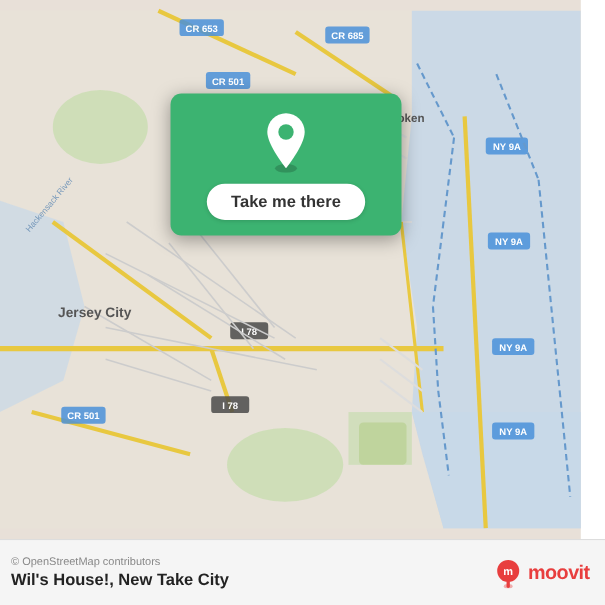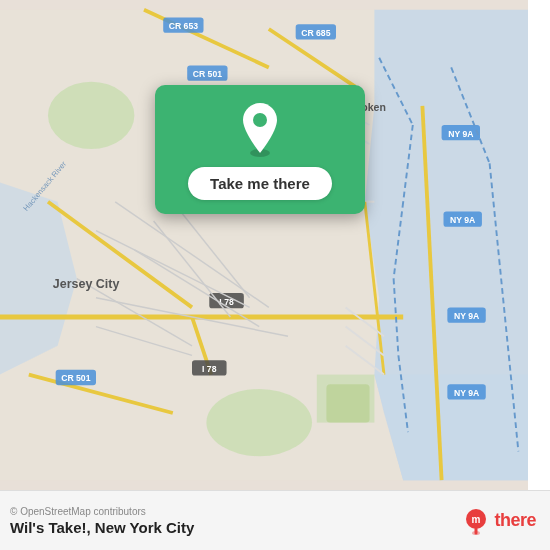--- a/index.html
+++ b/index.html
@@ -231,27 +231,27 @@
       </svg>
     </div>
 
     <button class="take-me-btn">Take me there</button>
   </div>
 </div>
 
 <div id="bottom-bar">
   <div class="bottom-left">
     <span class="attribution">© OpenStreetMap contributors</span>
-    <span class="location-title">Wil's Take!, New York City</span>
+    <span class="location-title">Wil's House!, New Take City</span>
   </div>
 
   <div class="moovit-logo">
 
     <svg class="moovit-icon" viewBox="0 0 28 28" xmlns="http://www.w3.org/2000/svg">
       <circle cx="14" cy="12" r="10" fill="#e83e3e"></circle>
       <path d="M14 22 L14 26" stroke="#e83e3e" stroke-width="3" stroke-linecap="round"></path>
       <ellipse cx="14" cy="26" rx="4" ry="2" fill="#e83e3e" opacity="0.4"></ellipse>
 
       <text x="14" y="16" text-anchor="middle" font-size="10" fill="white" font-weight="bold">m</text>
     </svg>
-    <span class="moovit-text">there</span>
+    <span class="moovit-text">moovit</span>
   </div>
 </div>
 
 </body></html>

